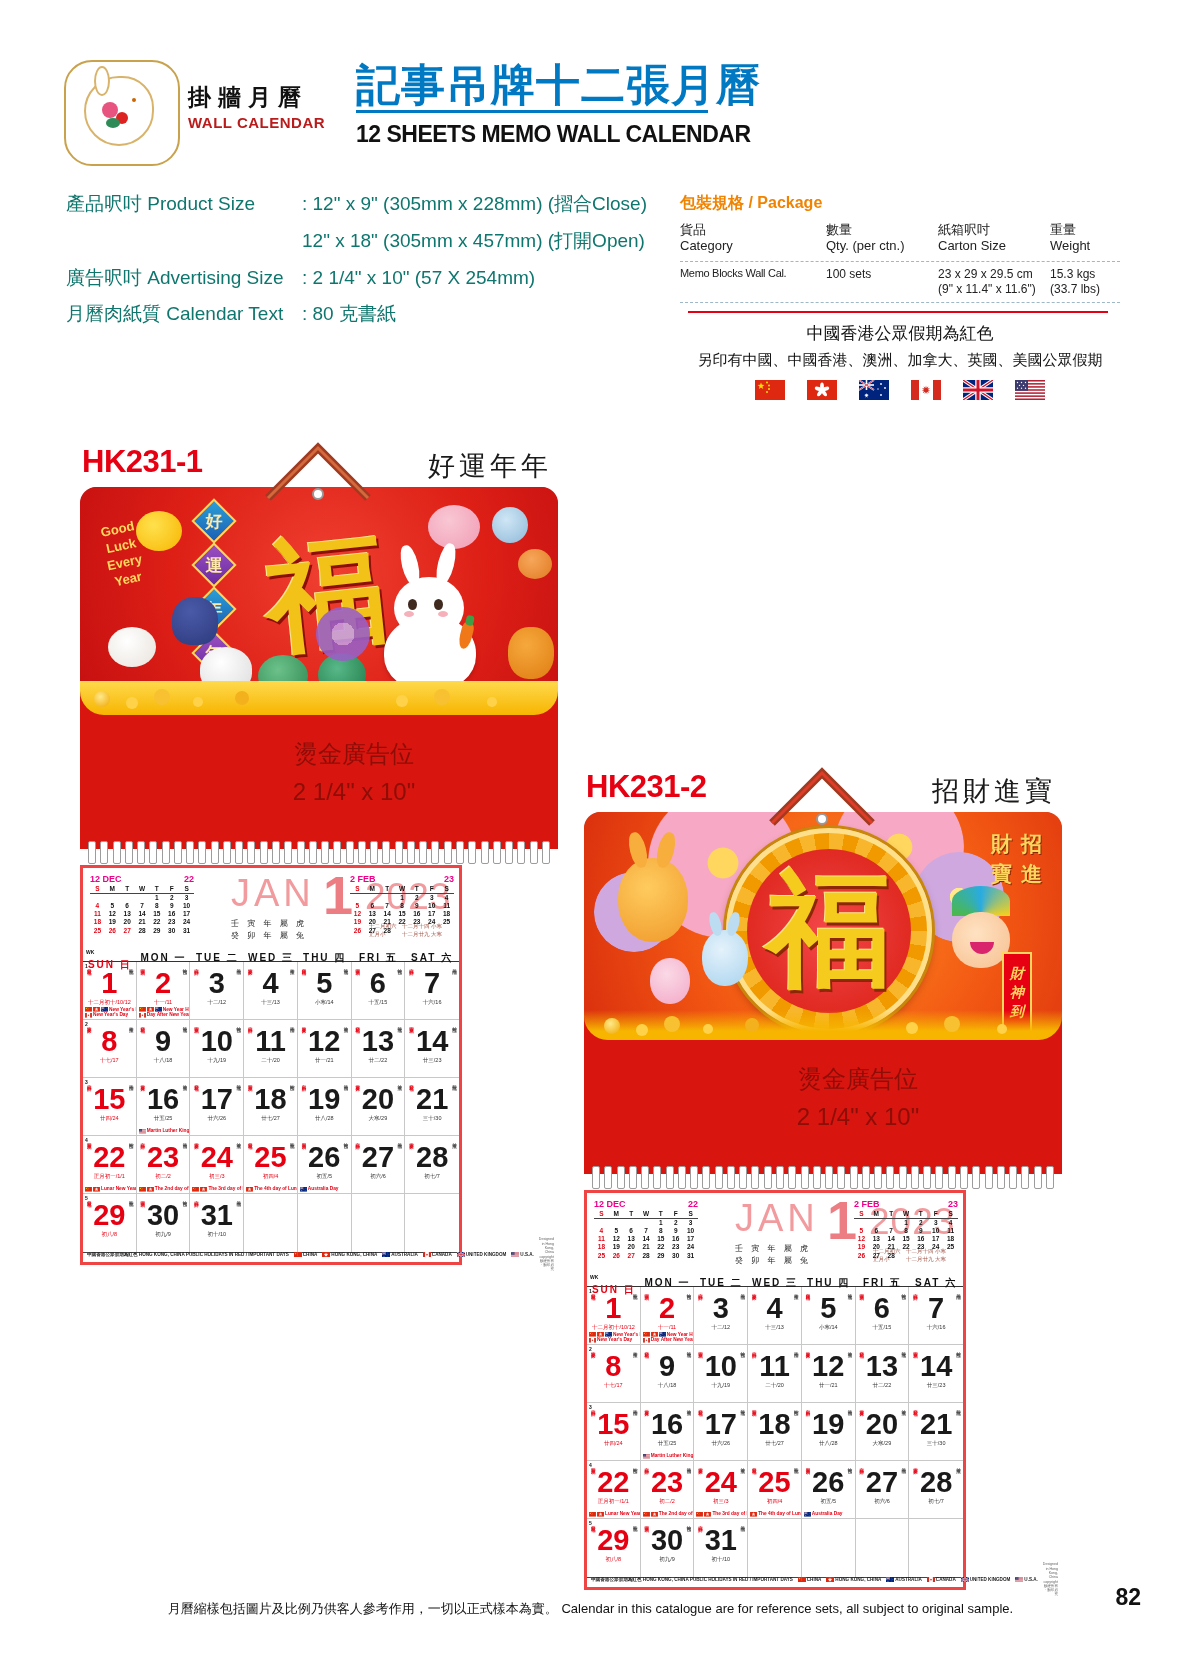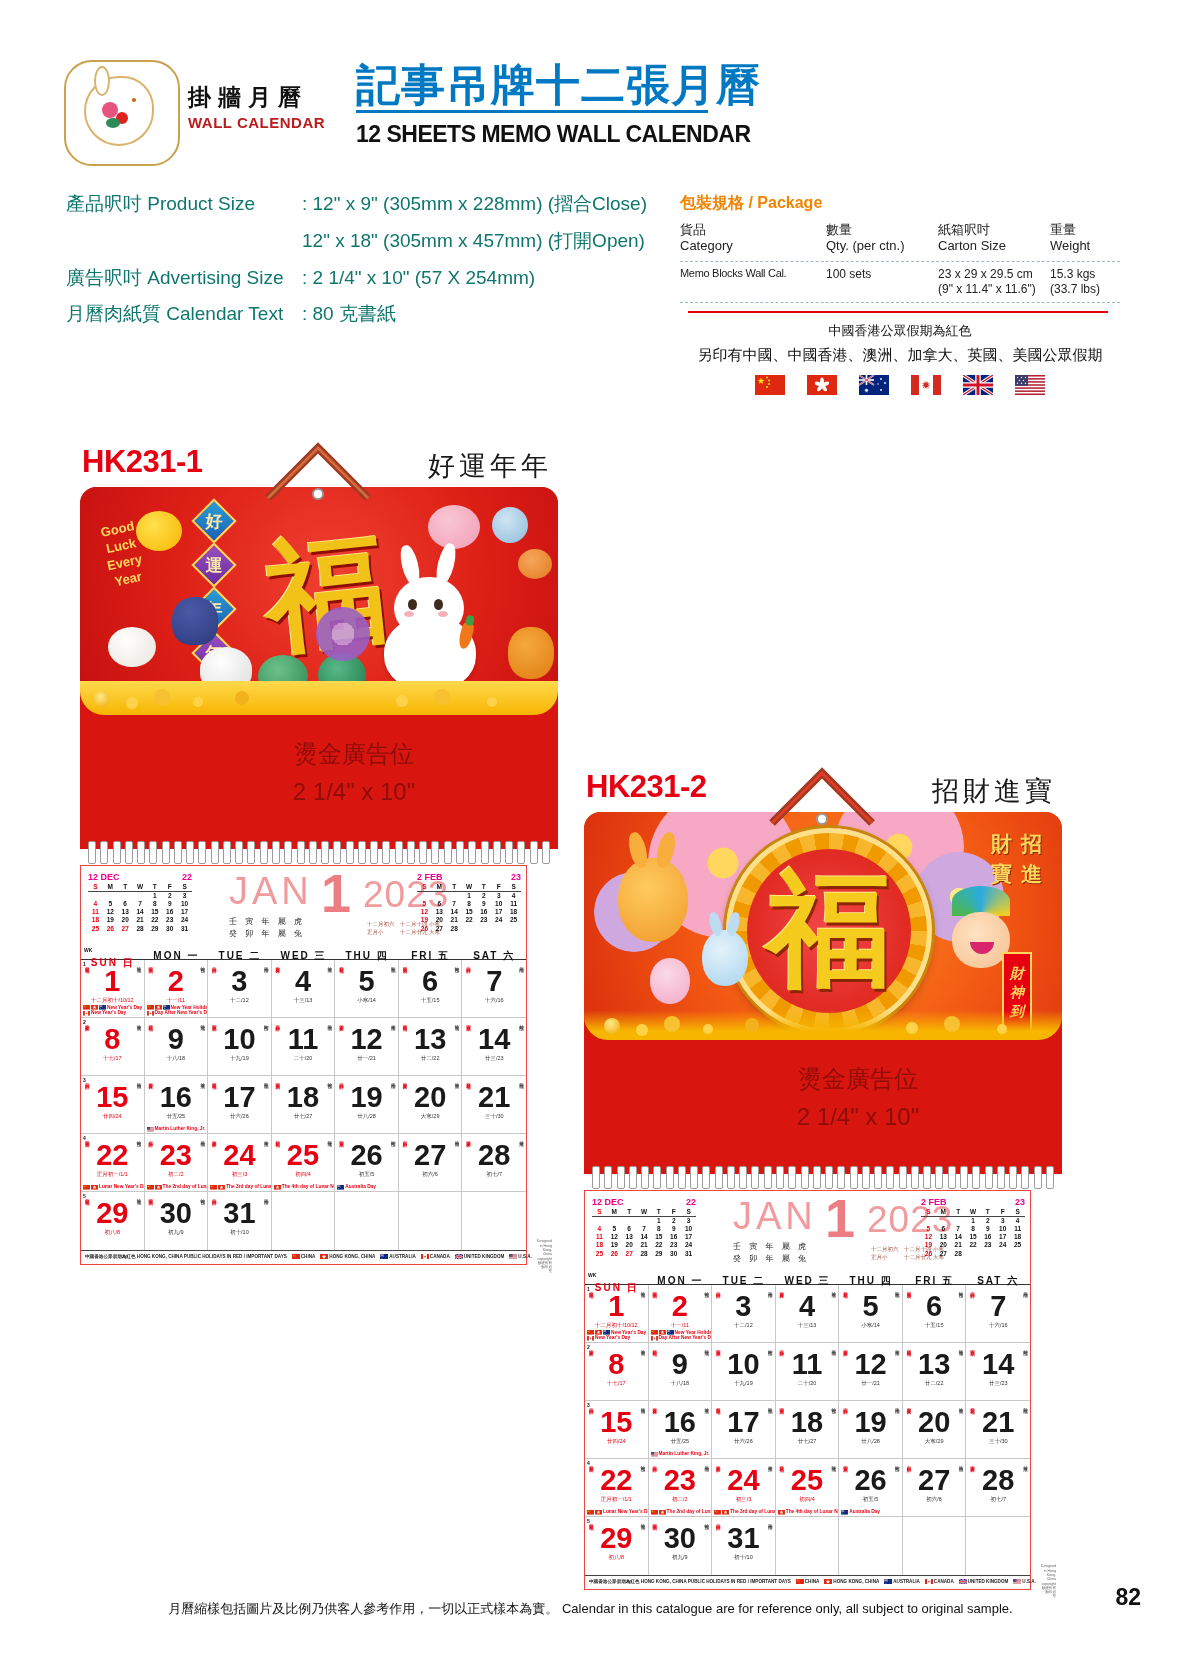--- a/index.html
+++ b/index.html
@@ -36,38 +36,38 @@
   .pkg-title{color:#f08300;font-size:16px;font-weight:bold;margin-bottom:8px;}
   .pkg-grid{display:grid;grid-template-columns:146px 112px 112px 70px;column-gap:0;}
   .pkg-h{font-size:13px;line-height:1.25;color:#222;padding-bottom:6px;}
   .pkg-c{font-size:12px;line-height:1.25;color:#222;padding:5px 0;white-space:pre-line;}
   .pkg-c.cond{font-size:11px;letter-spacing:-.3px;}
   .dash{border-top:1px dashed #9fb8c8;grid-column:1/5;}
 
   
   .redline{left:688px;top:311px;width:420px;height:2px;background:#e60012;}
   #hol{left:666px;top:322px;width:468px;text-align:center;color:#111;}
-  .hol1{font-size:13px;margin-bottom:6px;}
+  .hol1{font-size:17px;margin-bottom:6px;}
   .hol2{font-size:15px;margin-bottom:10px;}
   #hol-flags{display:flex;justify-content:center;gap:22px;align-items:center;}
 
   
   .product{position:absolute;width:492px;height:830px;}
   #prod1{left:74px;top:440px;}
   #prod2{left:578px;top:765px;}
   .pcode{position:absolute;left:8px;top:4px;font-size:31px;font-weight:800;color:#e60012;letter-spacing:-.5px;}
   .pname{position:absolute;right:14px;top:8px;font-size:27px;letter-spacing:4px;color:#1a1a1a;}
   .hanger{position:absolute;left:184px;top:0;width:120px;height:62px;z-index:5;}
   .panel{position:absolute;left:6px;top:47px;width:478px;height:358px;background:#d8160f;border-radius:18px 18px 0 0;}
   .artwork{position:absolute;left:0;top:0;width:478px;height:228px;border-radius:16px 16px 24px 24px;overflow:hidden;}
   .ad-text{position:absolute;left:0;top:248px;width:100%;text-align:center;color:#8d0d07;font-size:24px;line-height:1.6;padding-left:35px;}
   .spiral{position:absolute;left:6px;top:398px;width:478px;height:27px;display:flex;justify-content:space-between;
           padding:0 8px;box-sizing:border-box;background:linear-gradient(#d8160f 0 11px,#fff 11px);}
   .spiral i{width:6px;height:21px;border:1px solid #9c9c9c;border-radius:2px;background:#fff;margin-top:3px;}
-  .cal-page{position:absolute;left:6px;top:425px;width:447px;height:400px;background:#fff;border:1px solid #ef4444;box-sizing:border-box;}
+  .cal-page{position:absolute;left:6px;top:425px;width:382px;height:400px;background:#fff;border:3px solid #ef4444;box-sizing:border-box;}
 
   
   .art1{background:radial-gradient(circle at 52% 38%,#ef4031 0,#dd1f16 55%,#c40f10 100%);}
   .a-strip{position:absolute;left:0;bottom:0;width:100%;height:34px;background:linear-gradient(#ffd94d,#f7b500);}
   .coin{position:absolute;width:16px;height:16px;border-radius:50%;background:radial-gradient(circle at 40% 35%,#ffe98a,#f0a500);box-shadow:30px 4px 0 -2px #ffd24a,60px -2px 0 0 #f7c132,96px 3px 0 -3px #ffd24a,140px -1px 0 -1px #f3b11d,300px 2px 0 -2px #ffd24a,340px -2px 0 0 #f7c132,390px 3px 0 -3px #ffd24a;}
   .a1-goodluck{position:absolute;left:10px;top:34px;width:66px;color:#ffd75e;font-size:13px;font-weight:bold;transform:rotate(-12deg);line-height:1.3;text-align:center;}
   .a1-diamonds{position:absolute;left:118px;top:18px;display:flex;flex-direction:column;gap:12px;}
   .dia{width:28px;height:28px;transform:rotate(45deg);border:2px solid #ffd75e;display:flex;align-items:center;justify-content:center;}
   .dia:nth-child(odd){background:linear-gradient(135deg,#2a9fd8,#1b5fb4);}
   .dia:nth-child(even){background:linear-gradient(135deg,#9a4fc0,#6a2ca0);}
@@ -1818,17 +1818,17 @@
               </g>
             </svg>U.S.A.</span>
           <span class="lg-right">Designed in Hong Kong, China
 copyright 版權所有 · 翻印必究</span>
         </div>
       </div>
   </div>
 
   <div class="abs foot">
     <span>月曆縮樣包括圖片及比例乃供客人參考作用，一切以正式樣本為實。</span>
-    <span>Calendar in this catalogue are for reference only, all subject to original sample.</span>
+    <span>Calendar in this catalogue are for reference sets, all subject to original sample.</span>
   </div>
   <div class="abs pageno">82</div>
 
 </div>
 
 </body></html>

